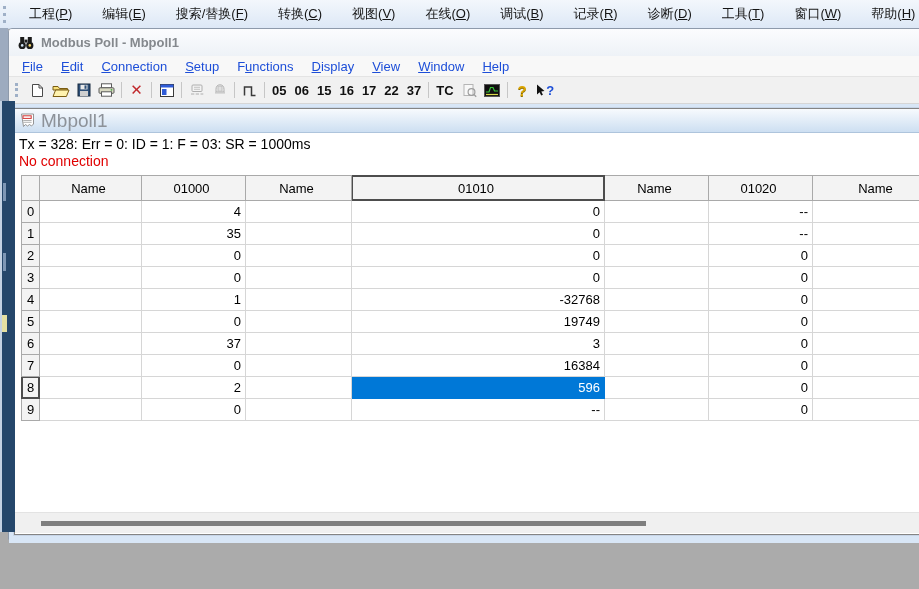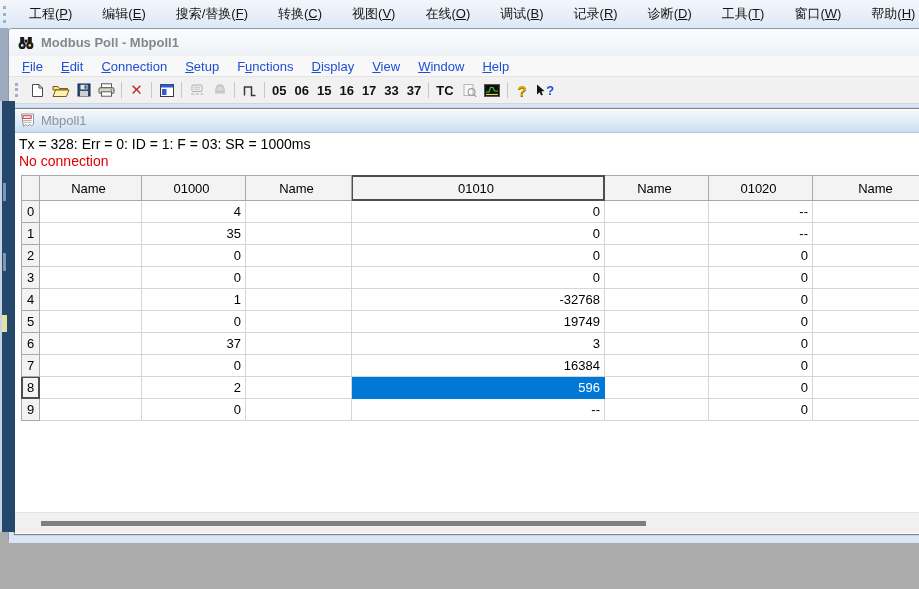--- a/index.html
+++ b/index.html
@@ -39,21 +39,21 @@
   .x-glyph{color:#c0272b;font-weight:bold;font-size:15px;font-style:italic;}
   .q-glyph{color:#dba400;font-weight:900;font-size:15px;text-shadow:0 1px 0 #8a6d00;}
   .bq{color:#1d4fd7;font-weight:900;font-size:13px;margin-left:1px;}
 
   
   .mdi{position:relative;height:439px;background:#d8e6f6;overflow:hidden;}
   .child{position:absolute;left:5px;top:4px;width:960px;height:427px;background:#fff;
     border:1px solid #848484;box-shadow:0 0 0 1px #c7d5e7;box-sizing:border-box;}
   .child-titlebar{height:23px;display:flex;align-items:center;gap:6px;padding-left:5px;
     background:linear-gradient(#f7fafd,#cddff2);border-bottom:1px solid #aec4dc;}
-  .child-title{font-size:13px;color:#8d9299;}
+  .child-title{font-size:19px;color:#8d9299;}
   .status{padding:3px 0 0 4px;}
   .status-line{height:17px;font-size:14px;color:#000;white-space:nowrap;}
   .conn-line{height:17px;font-size:14px;color:#e00000;white-space:nowrap;}
 
   
   table.grid{border-collapse:collapse;table-layout:fixed;margin:5px 0 0 6px;font-size:13px;}
   .grid th,.grid td{border:1px solid #d6d6d6;height:22px;padding:0 4px 0 0;text-align:right;
     overflow:hidden;white-space:nowrap;font-weight:normal;box-sizing:border-box;}
   .grid thead th{background:#f3f3f3;border-color:#a9a9a9;height:25px;text-align:center;}
   .grid .rowhdr{background:#f3f3f3;border-color:#a9a9a9;text-align:center;padding:0;}
@@ -178,21 +178,21 @@
             <path d="M1.5 11.5V3h7v8.5h4" fill="none" stroke="#3a3a3a" stroke-width="1.5"></path>
           </svg>
       </span>
       <span class="tsep"></span>
       <span style="display:flex;justify-content:flex-end;">
           <span class="tbtn tb-text">05</span>
           <span class="tbtn tb-text">06</span>
           <span class="tbtn tb-text">15</span>
           <span class="tbtn tb-text">16</span>
           <span class="tbtn tb-text">17</span>
-          <span class="tbtn tb-text">33</span>
+          <span class="tbtn tb-text">22</span>
           <span class="tbtn tb-text">37</span>
         </span>
       <span class="tsep"></span>
       <span class="tbtn tb-text">TC</span>
       <span class="tbtn">
         <svg width="15" height="15" viewBox="0 0 15 15">
             <rect x="2" y="1.5" width="9" height="11" fill="#f8f8f8" stroke="#b5b5b5"></rect>
             <circle cx="9.5" cy="9" r="3.4" fill="none" stroke="#9e9e9e" stroke-width="1.2"></circle>
             <path d="M12 11.5l2.2 2.2" stroke="#9e9e9e" stroke-width="1.4"></path>
           </svg>

